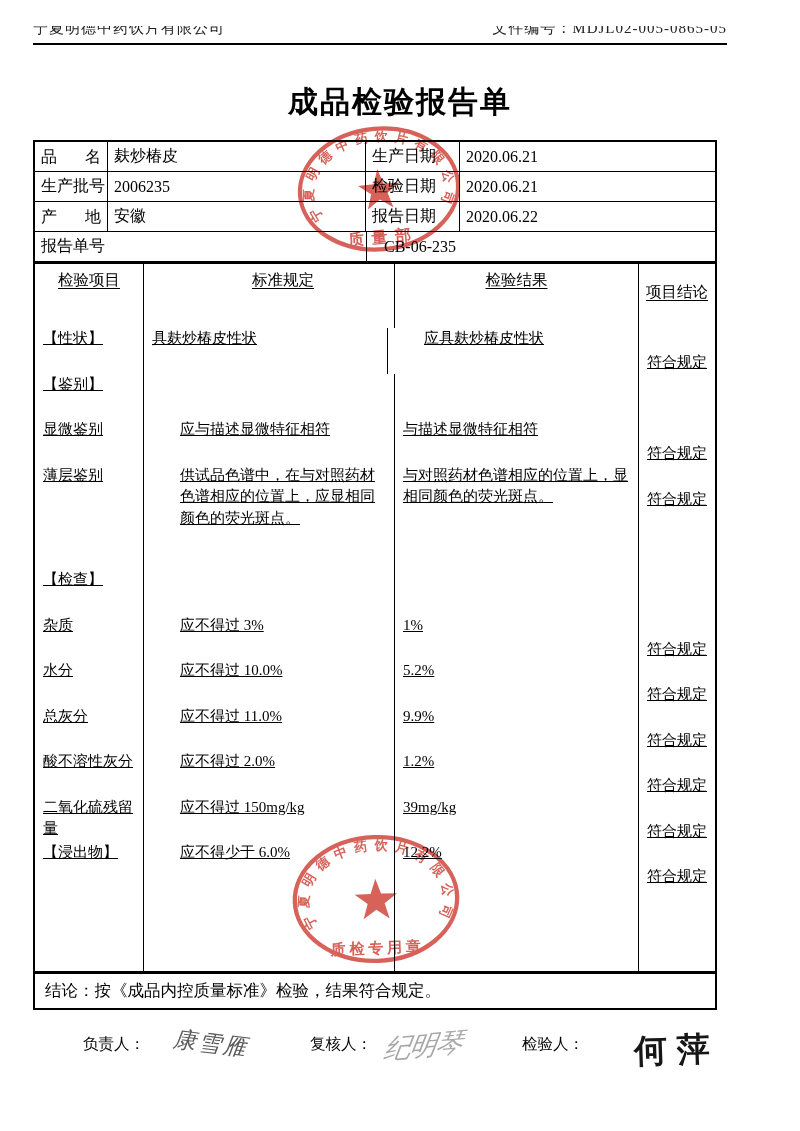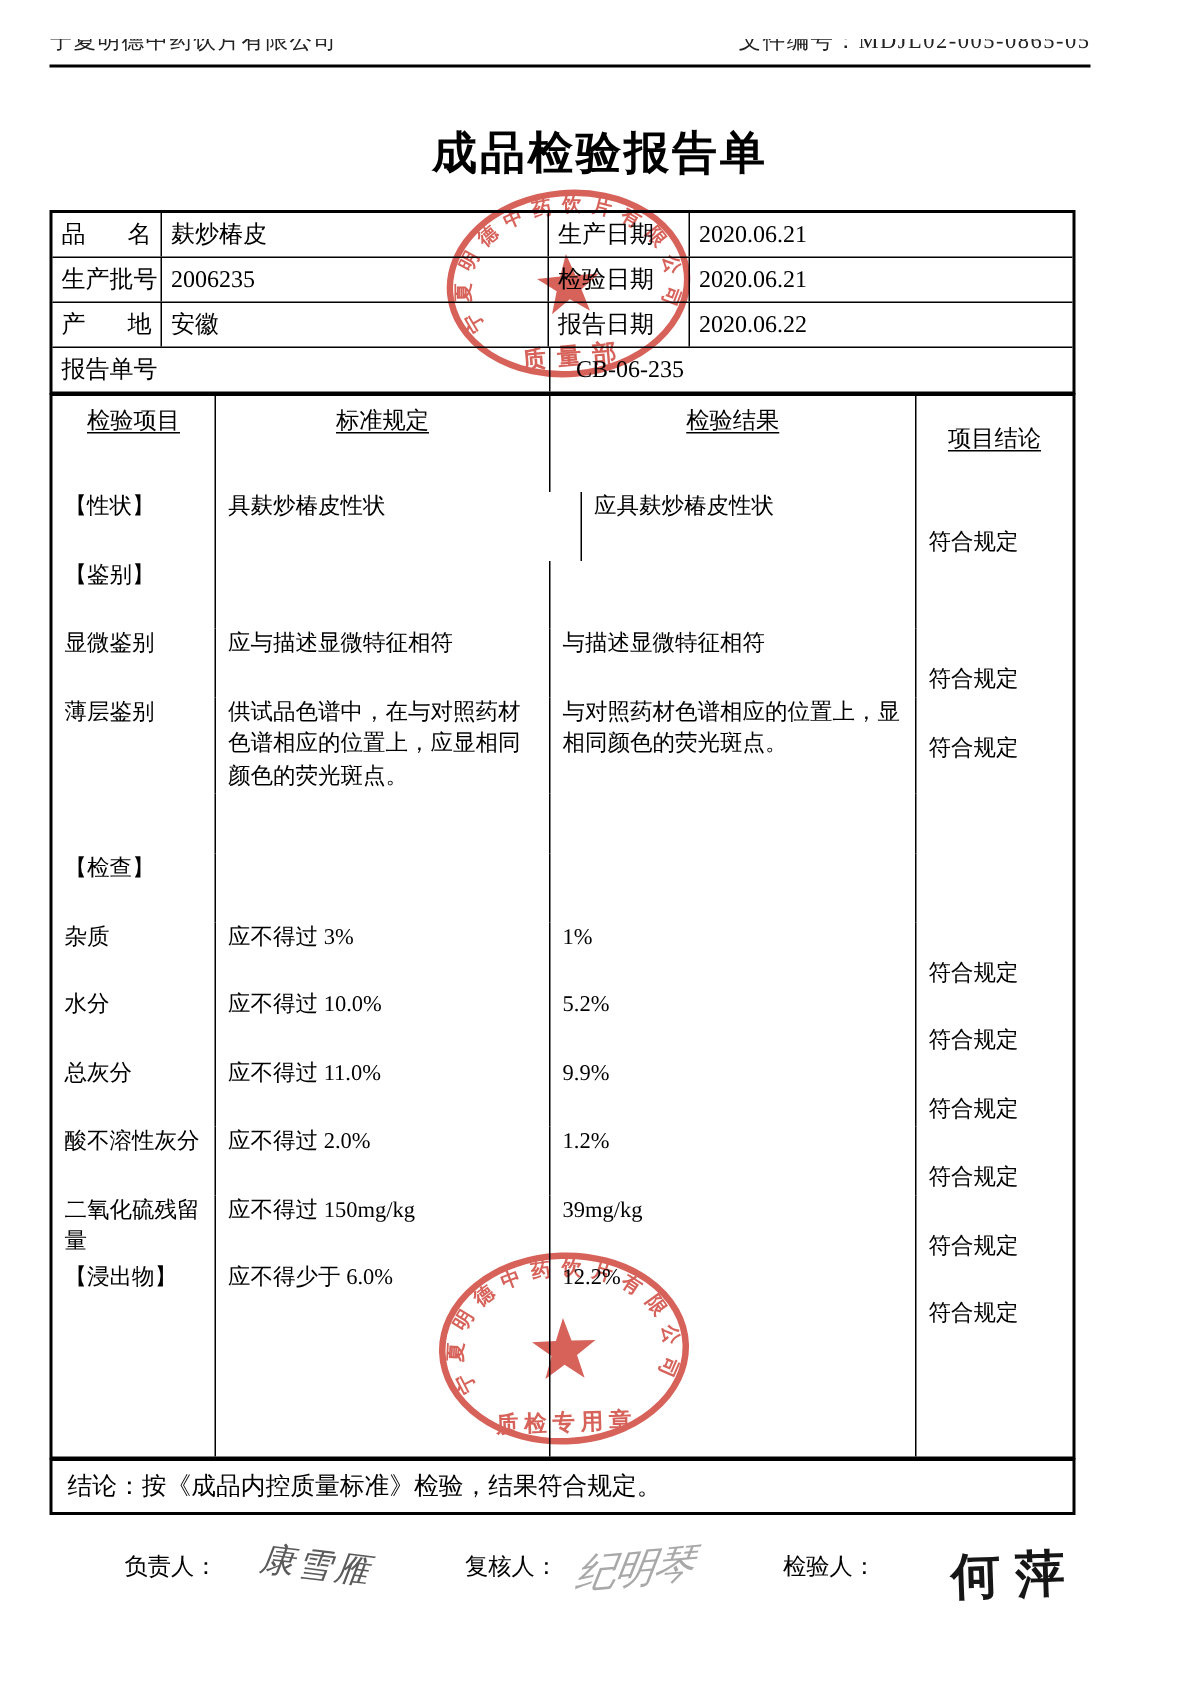--- a/index.html
+++ b/index.html
@@ -34,22 +34,22 @@
   .jl { display:block; line-height:28px; text-align:justify; text-align-last:justify; }
 
   
   .main-table { position:absolute; top:262px; left:33px; width:684px; height:711px;
     border:2px solid #000; box-sizing:border-box; display:flex; flex-direction:column; }
   .mt-header { display:flex; height:32px; flex:0 0 32px; }
   .mt-hcell { border-right:1px solid #000; box-sizing:border-box; display:flex; align-items:center; justify-content:center;
     font-size:15.5px; }
   .mt-hcell span { text-decoration:underline; text-underline-offset:3px; }
   .mt-hcell:last-child, .mt-cell:last-child { border-right:none; }
-  .c1 { width:109px; } .c2 { width:223px; } .c3 { width:244px; } .c4 { flex:1;margin-top:24px; }
-  .mt-row { display:flex; flex:0 0 auto; }
+  .c1 { width:109px; } .c2 { width:223px;margin-left:28px; } .c3 { width:244px; } .c4 { flex:1;margin-top:24px; }
+  .mt-row { display:flex; flex:0 0 auto;text-decoration:underline; }
   .mt-cell { border-right:1px solid #000; box-sizing:border-box; padding:0 8px;
     font-size:15px; line-height:21.5px; min-height:21.5px; }
   .mt-row.spacer .mt-cell { min-height:8px; }
   .mt-row.short  .mt-cell { min-height:16px; }
   .mt-row.filler { flex:1 1 auto; }
   .mt-row.filler .mt-cell { height:100%; }
 
   
   .conclusion-box { position:absolute; top:972px; left:33px; width:684px; height:38px;
     border:2px solid #000; box-sizing:border-box; display:flex; align-items:center;

